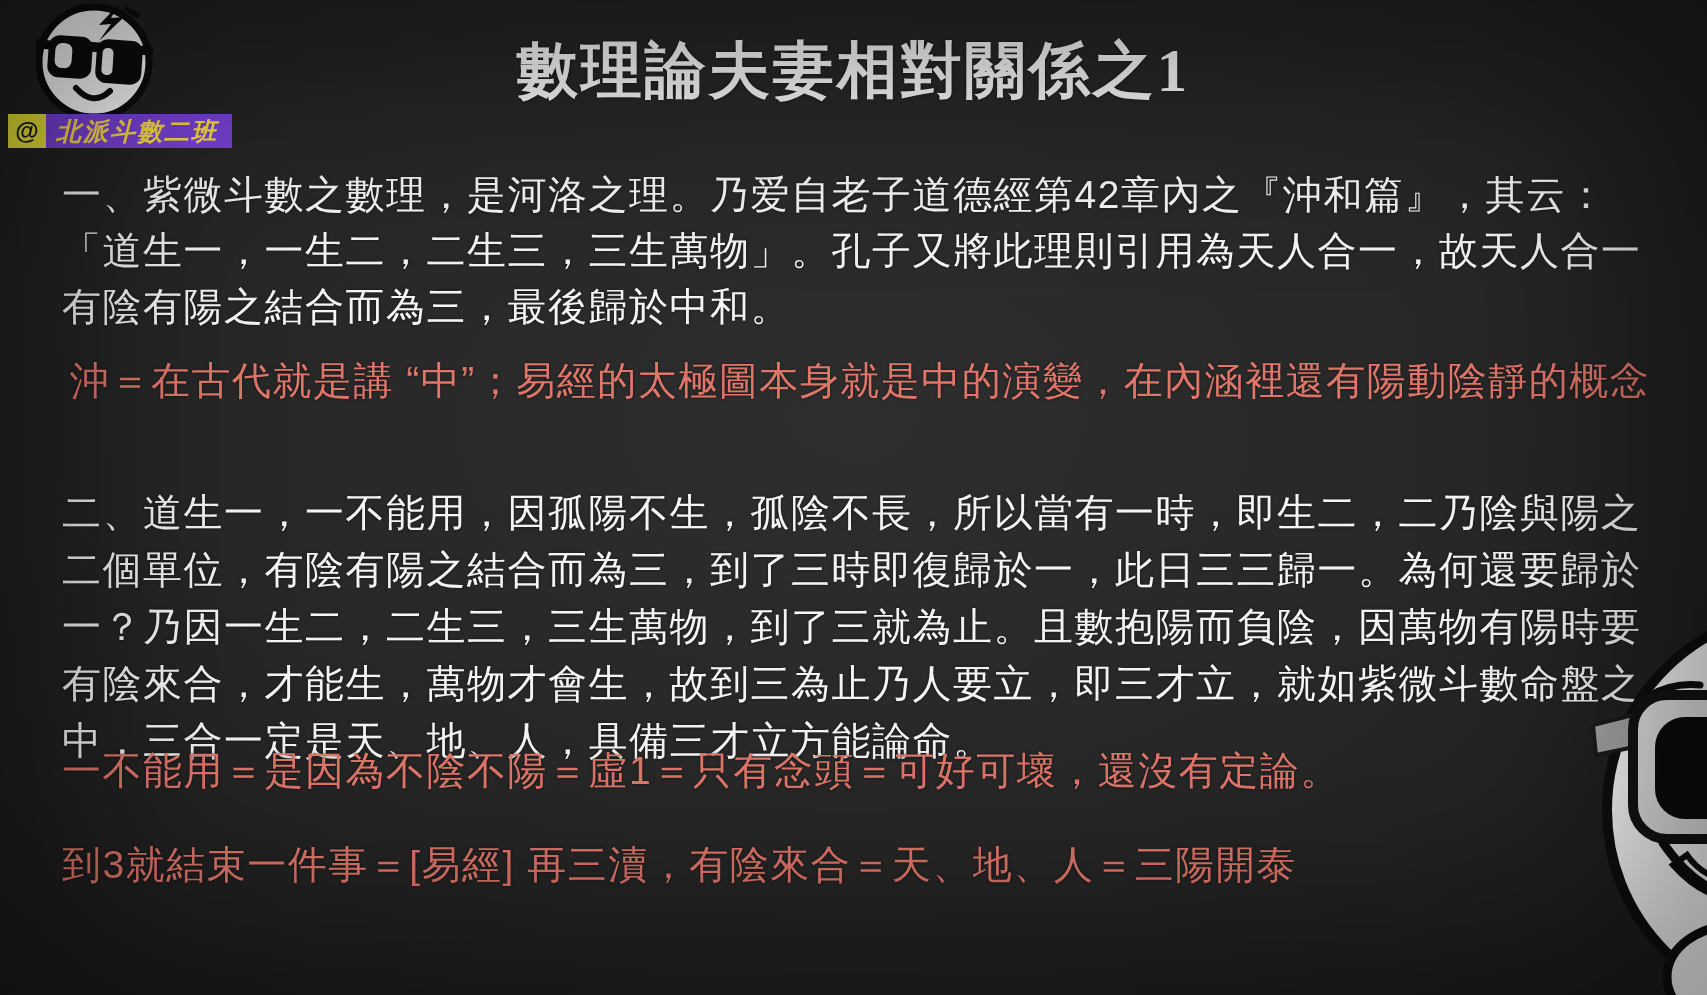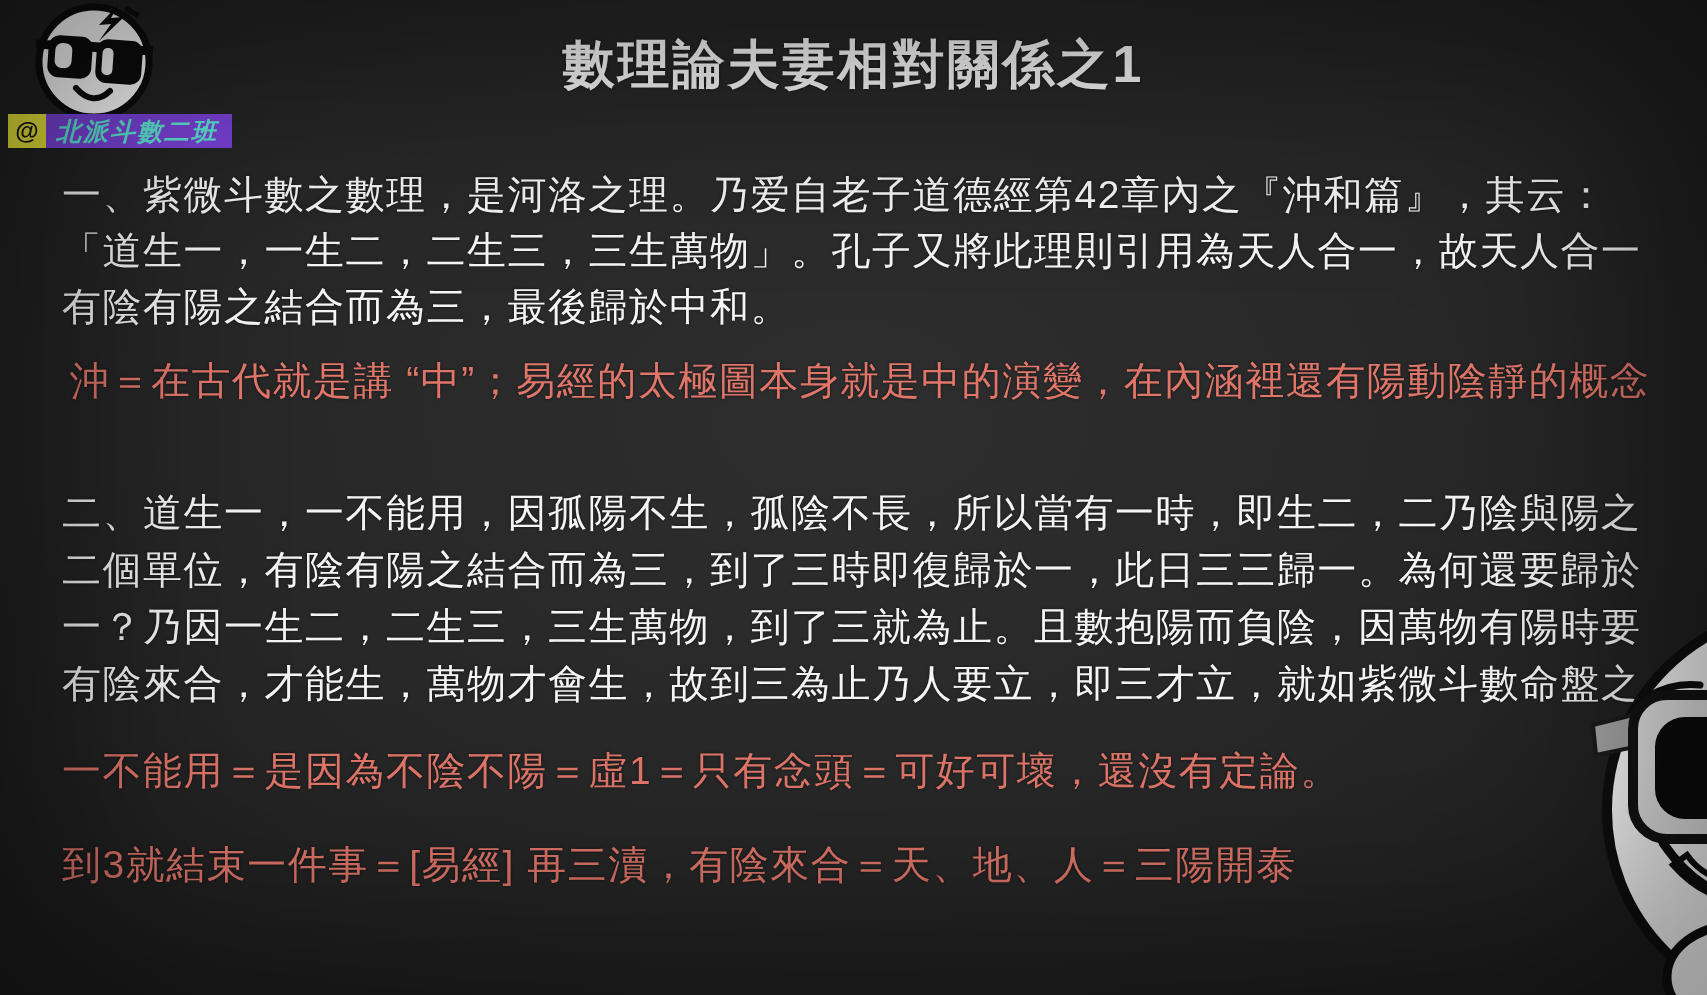--- a/index.html
+++ b/index.html
@@ -7,31 +7,32 @@
     position:relative;width:1707px;height:995px;overflow:hidden;
     background:radial-gradient(ellipse at 50% 42%, #2e2e2e 0%, #272727 55%, #1c1c1c 100%);
     font-family:"Liberation Sans", sans-serif;
   }
   .stage::after{
     content:"";position:absolute;inset:0;pointer-events:none;
     box-shadow:inset 0 0 200px 70px rgba(0,0,0,0.42);
   }
   .slide-title{
     position:absolute;top:30px;left:0;width:100%;margin:0;text-align:center;
-    font-size:52px;font-weight:700;letter-spacing:3px;color:#fbfbfb;
+    font-size:61px;font-weight:700;letter-spacing:3px;color:#fbfbfb;
     text-shadow:0 0 3px rgba(0,0,0,.6);
+    font-family:Liberation Serif, serif;
   }
   .avatar-wrap{position:absolute;top:0;left:6px;width:190px;height:160px;}
   .badge{position:absolute;top:114px;left:8px;display:flex;align-items:stretch;height:34px;}
   .badge .at{
     width:38px;display:grid;place-items:center;background:#ece63a;color:#151515;
     font-weight:800;font-size:24px;
   }
   .badge .label{
-    display:flex;align-items:center;background:#7b43d9;color:#5eead4;
+    display:flex;align-items:center;background:#7b43d9;color:#fde047;
     font-weight:700;font-style:italic;font-size:25px;letter-spacing:2px;padding:0 14px 0 10px;
   }
   .body-line{
     position:absolute;left:62px;height:54px;line-height:54px;white-space:nowrap;
     font-size:39px;font-weight:400;letter-spacing:1.5px;color:#f4f4f4;
     text-shadow:0 0 3px rgba(0,0,0,.55);
   }
   .body-line.red{color:#e0766a;}
   .peek-wrap{position:absolute;right:0;bottom:0;width:170px;height:400px;}
 </style>
@@ -68,20 +69,21 @@
   <div class="body-line" style="top:168px">一、紫微斗數之數理，是河洛之理。乃爱自老子道德經第42章內之『沖和篇』，其云：</div>
   <div class="body-line" style="top:224px">「道生一，一生二，二生三，三生萬物」。孔子又將此理則引用為天人合一，故天人合一</div>
   <div class="body-line" style="top:280px">有陰有陽之結合而為三，最後歸於中和。</div>
 
   <div class="body-line red" style="top:354px;left:70px">沖＝在古代就是講 “中”；易經的太極圖本身就是中的演變，在內涵裡還有陽動陰靜的概念</div>
 
   <div class="body-line" style="top:486px">二、道生一，一不能用，因孤陽不生，孤陰不長，所以當有一時，即生二，二乃陰與陽之</div>
   <div class="body-line" style="top:543px">二個單位，有陰有陽之結合而為三，到了三時即復歸於一，此日三三歸一。為何還要歸於</div>
   <div class="body-line" style="top:600px">一？乃因一生二，二生三，三生萬物，到了三就為止。且數抱陽而負陰，因萬物有陽時要</div>
   <div class="body-line" style="top:657px">有陰來合，才能生，萬物才會生，故到三為止乃人要立，即三才立，就如紫微斗數命盤之</div>
+  <div class="body-line" style="top:714px">中，三合一定是天、地、人，具備三才立方能論命。</div>
 
   <div class="body-line red" style="top:744px">一不能用＝是因為不陰不陽＝虛1＝只有念頭＝可好可壞，還沒有定論。</div>
   <div class="body-line red" style="top:838px">到3就結束一件事＝[易經] 再三瀆，有陰來合＝天、地、人＝三陽開泰</div>
 
   <div class="peek-wrap">
     <svg width="170" height="400" viewBox="0 0 170 400">
       <circle cx="270" cy="215" r="200" fill="#ffffff" stroke="#0f0f0f" stroke-width="10"></circle>
       <path d="M112 101 Q 136 87 163 90" stroke="#0f0f0f" stroke-width="7" fill="none" stroke-linecap="round"></path>
       <g>
         <polygon points="56,130 104,118 107,150 59,160" fill="#a8a8a8" stroke="#1c1c1c" stroke-width="4"></polygon>

